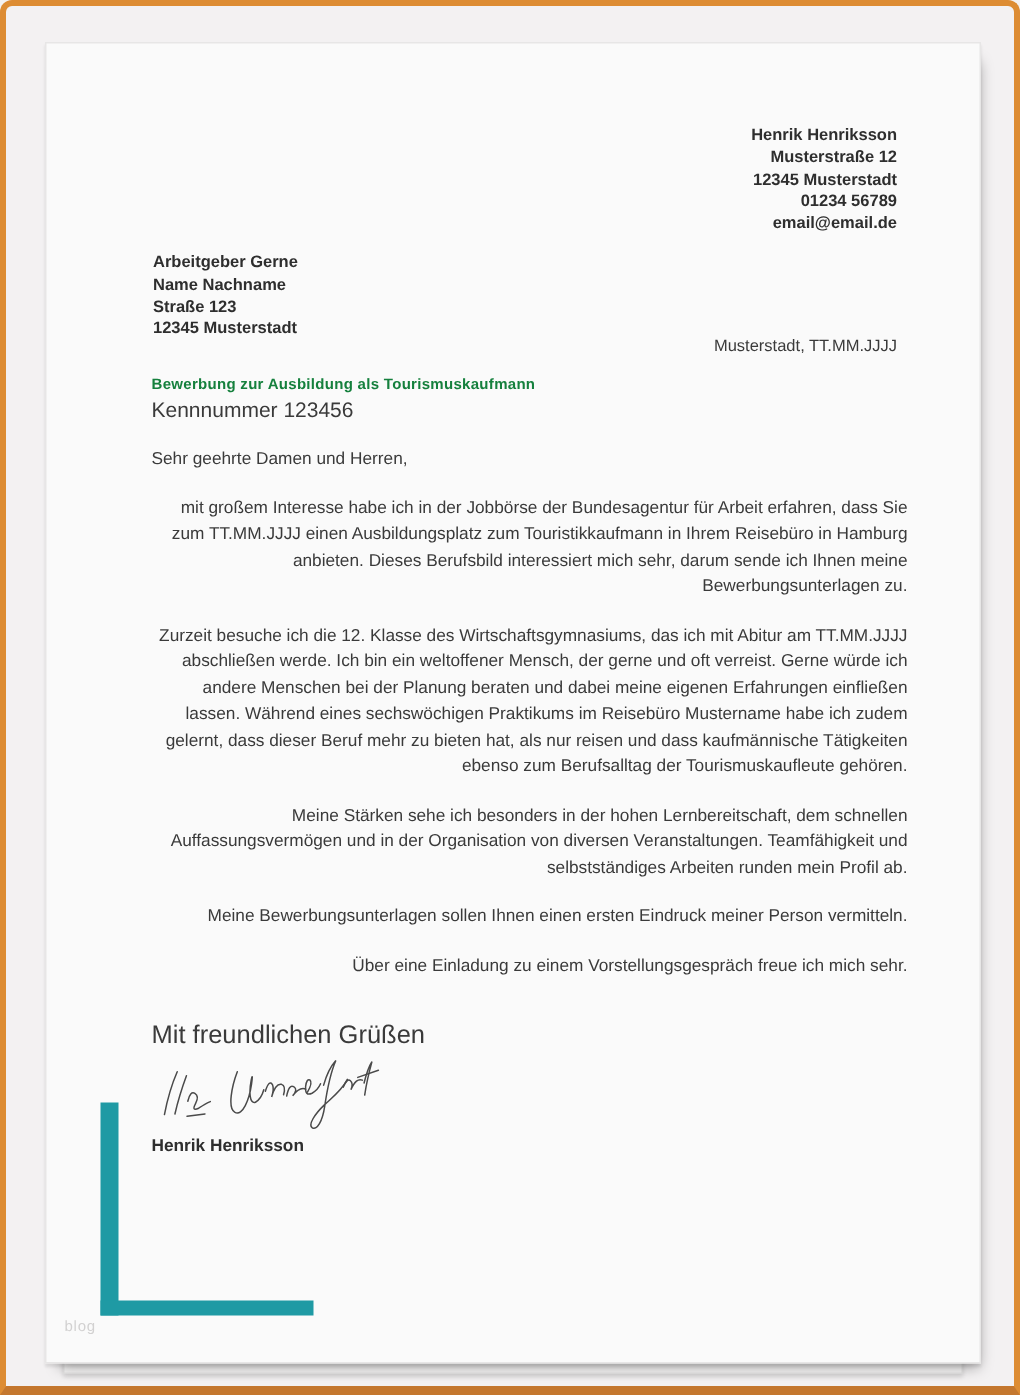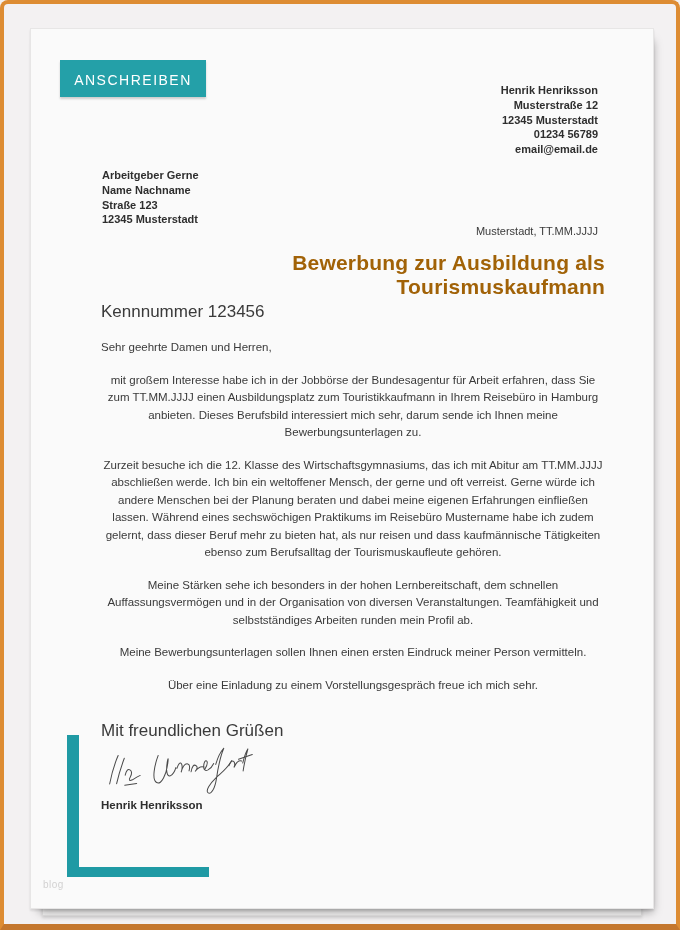--- a/index.html
+++ b/index.html
@@ -84,32 +84,31 @@
     padding-left: 26px;
   }
   .letter-body {
     position: absolute;
     left: 70px;
     top: 222px;
     width: 504px;
     color: #3a3a3a;
   }
   .subject-title {
-    color: #a16207;
-    font-size: 21px;
+    color: #15803d;
+    font-size: 10px;
     font-weight: bold;
     letter-spacing: 0.2px;
-    text-align: right;
   }
   .subject-ref {
-    font-size: 17px;
+    font-size: 14px;
     margin-top: 3px;
   }
   .salutation { margin-top: 17px; font-size: 11.5px; line-height: 17.5px; }
-  .para { margin-top: 15px; font-size: 11.5px; line-height: 17.5px; text-align: center; }
+  .para { margin-top: 15px; font-size: 11.5px; line-height: 17.5px; text-align: right; }
   .closing { margin-top: 27px; font-size: 17px; }
   .signature { margin-top: 3px; height: 52px; }
   .signature svg { display: block; }
   .signer { margin-top: 3px; font-size: 11.5px; font-weight: bold; color: #2e2e2e; }
   .corner-l { position: absolute; background: #1f9aa4; }
   .corner-l.vert { left: 36px; top: 706px; width: 12px; height: 142px; }
   .corner-l.horz { left: 36px; top: 838px; width: 142px; height: 10px; }
   .watermark {
     position: absolute;
     left: 12px;
@@ -120,21 +119,20 @@
   }
 </style>
 </head>
 <body>
 
 <div class="frame">
   <div class="page-under"></div>
 
   <div class="page">
 
-    <div class="badge">Anschreiben</div>
 
     <div class="sender">
       <div>Henrik Henriksson</div>
       <div>Musterstraße 12</div>
       <div>12345 Musterstadt</div>
       <div>01234 56789</div>
       <div>email@email.de</div>
     </div>
 
     <div class="recipient">

